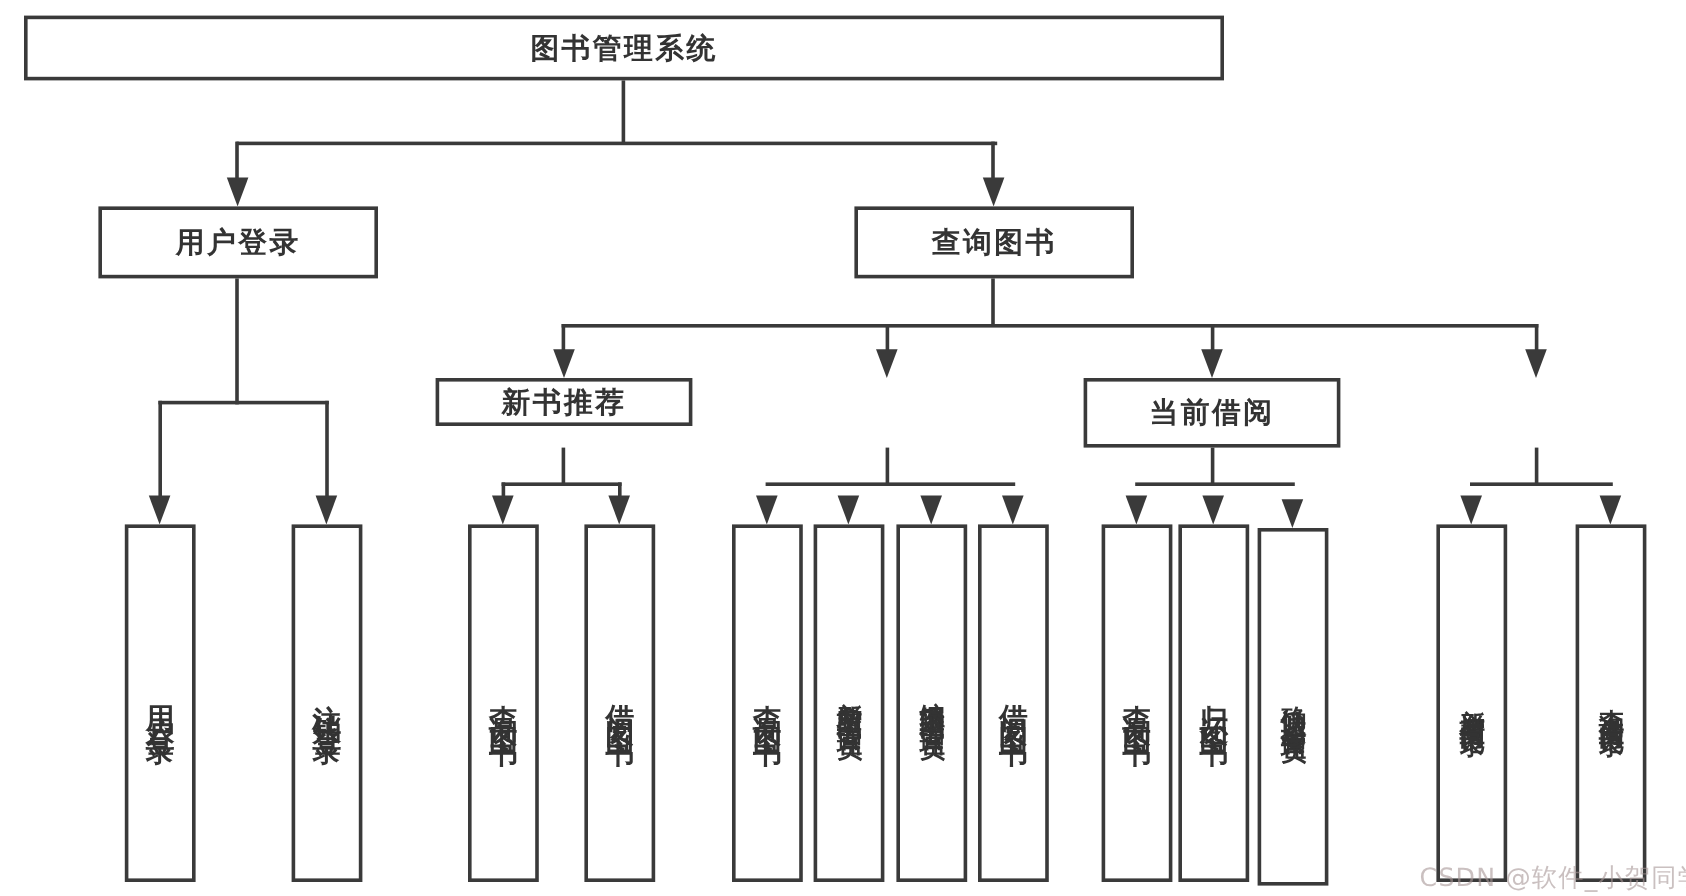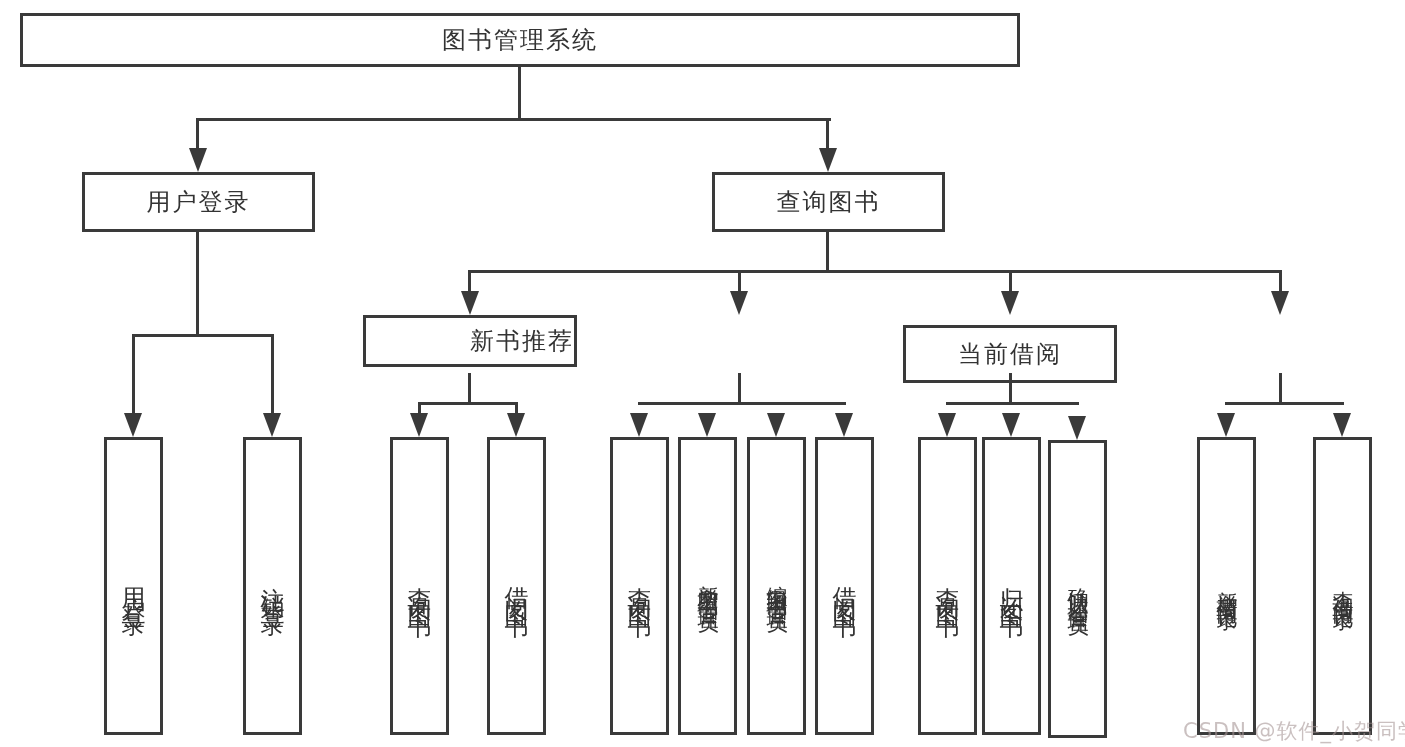--- a/index.html
+++ b/index.html
@@ -3,21 +3,21 @@
 <meta charset="utf-8">
 <style>
   html,body{margin:0;padding:0;background:#ffffff;}
   .canvas{
     position:relative;width:1405px;height:747px;background:#ffffff;overflow:hidden;
     font-family:"DejaVu Sans","Liberation Sans",sans-serif;
   }
   .box{
     position:absolute;box-sizing:border-box;background:#ffffff;
     border:3px solid #3a3a3a;color:#333333;
-    display:flex;align-items:center;justify-content:center;
+    display:flex;align-items:center;justify-content:center;font-weight:bold;
   }
   .box-h{font-size:24px;letter-spacing:2px;white-space:nowrap;}
   .box-v span{
     writing-mode:vertical-rl;text-orientation:mixed;
     font-size:24px;letter-spacing:9px;line-height:1;white-space:nowrap;
   }
   .box-v.long span{font-size:21px;letter-spacing:4px;}
   .line{position:absolute;background:#3a3a3a;}
   .arrow{
     position:absolute;width:0;height:0;
@@ -27,23 +27,23 @@
   .watermark{
     position:absolute;left:1183px;top:717px;width:222px;
     font-size:21px;letter-spacing:1px;color:rgba(166,150,150,0.6);
     white-space:nowrap;z-index:5;
   }
 
   
   .n-root{left:20px;top:13px;width:1000px;height:54px;}
   .n-ul{left:82px;top:172px;width:233px;height:60px;}
   .n-bm{left:712px;top:172px;width:233px;height:60px;}
-  .n-nb{left:363px;top:315px;width:214px;height:52px;justify-content:flex-end;}
+  .n-nb{left:363px;top:315px;width:214px;height:40px;}
   .n-bb{left:632px;top:315px;width:214px;height:58px;}
-  .n-cb{left:903px;top:325px;width:214px;height:58px;}
+  .n-cb{left:903px;top:315px;width:214px;height:58px;}
   .n-br{left:1173px;top:315px;width:214px;height:58px;}
   .leaf{top:437px;width:59px;height:298px;}
   .l-login{left:104px;}
   .l-logout{left:243px;}
   .l-nbq{left:390px;}
   .l-nbb{left:487px;}
   .l-bbq{left:610px;}
   .l-bba{left:678px;}
   .l-bbe{left:747px;}
   .l-bbb{left:815px;}

